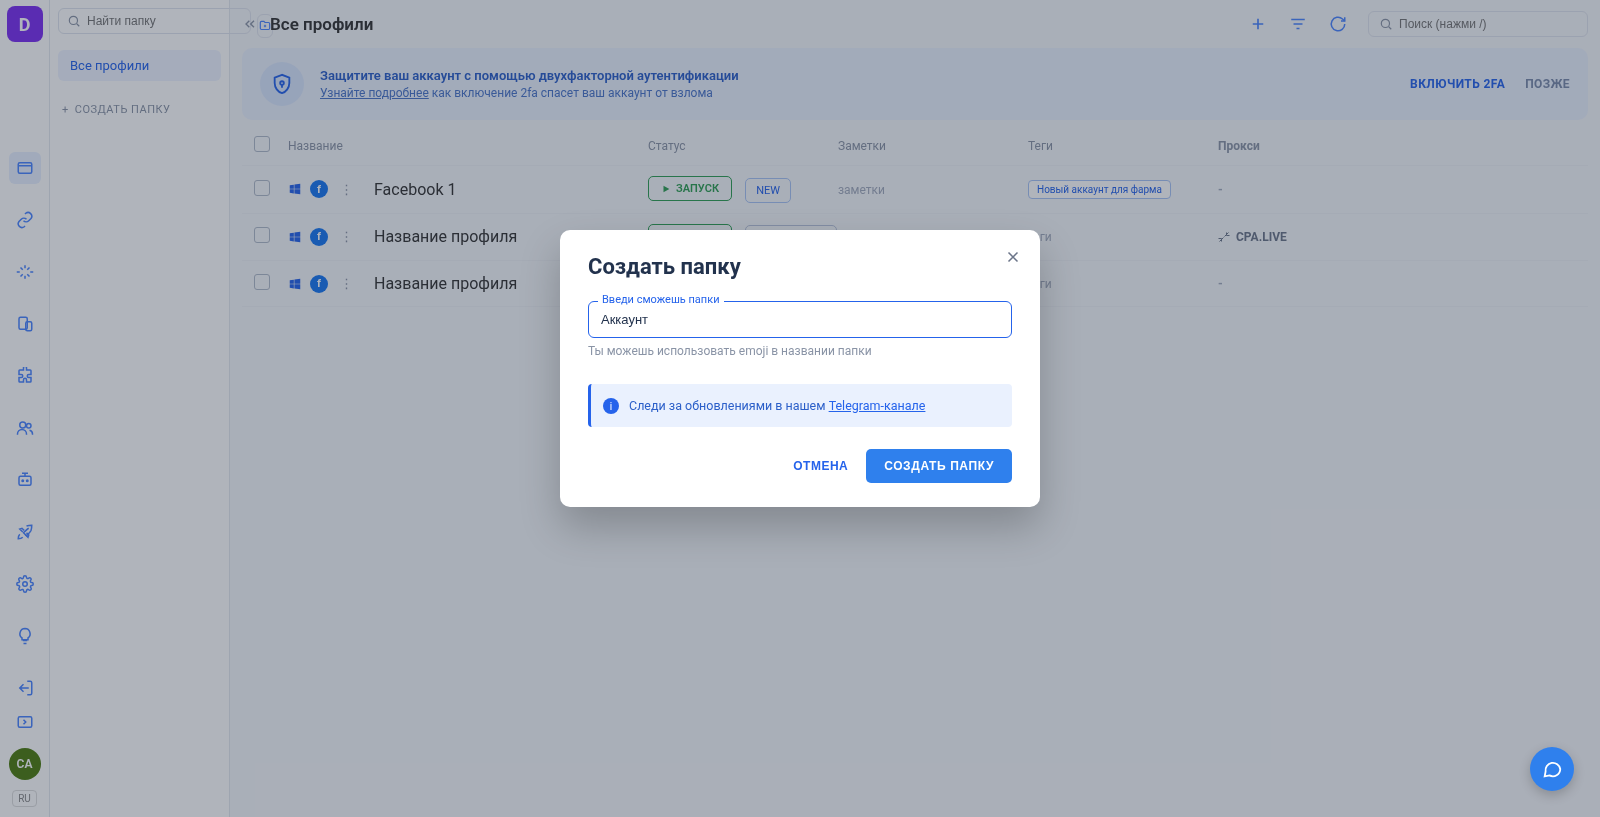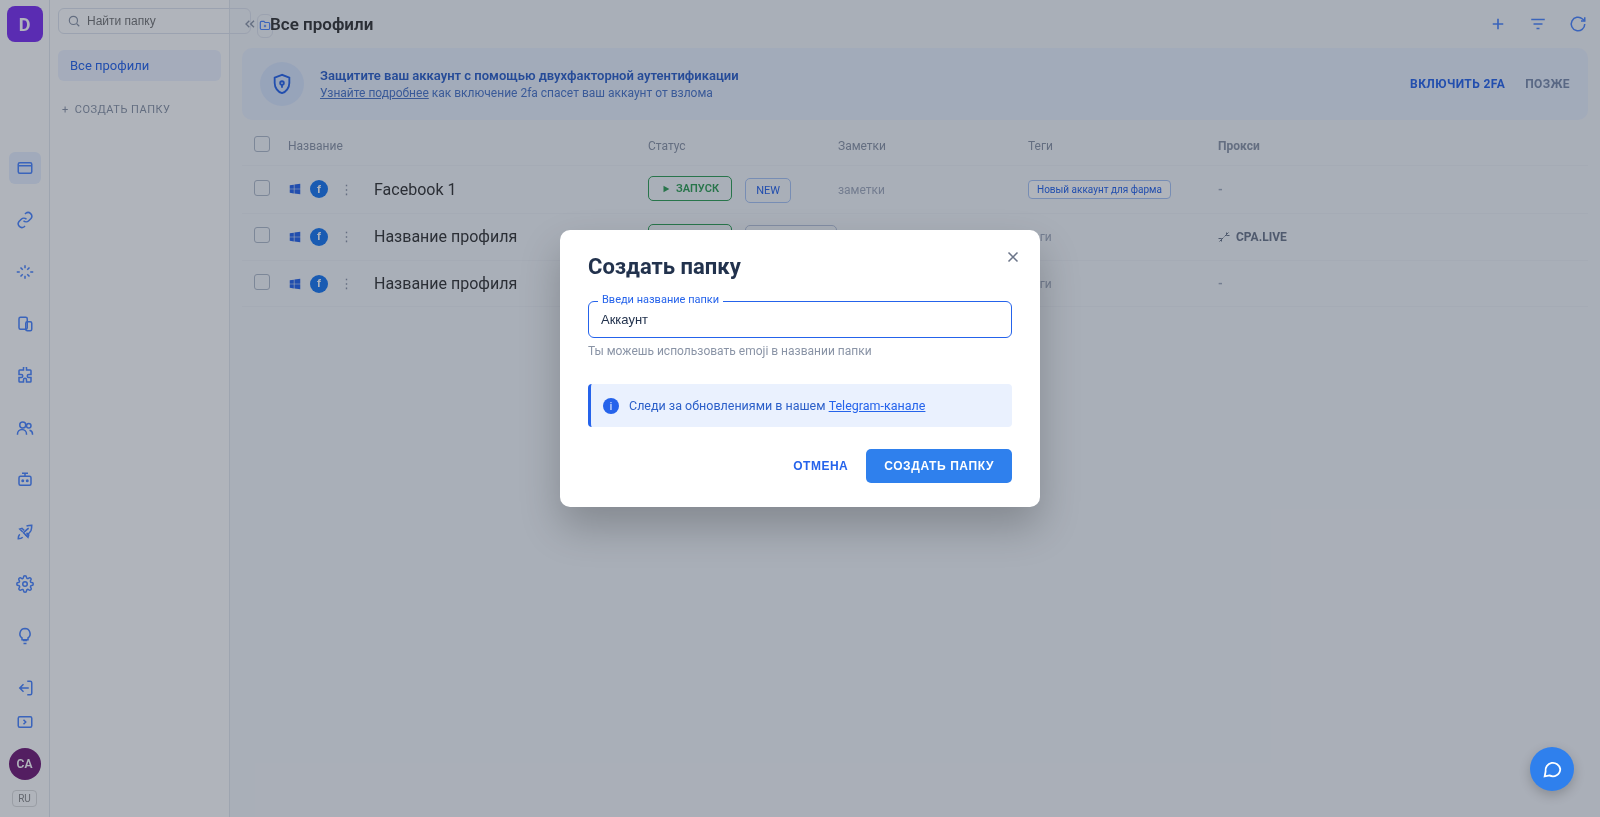--- a/index.html
+++ b/index.html
@@ -5,21 +5,21 @@
 * { box-sizing: border-box; margin: 0; padding: 0; }
 body { font-family: -apple-system, BlinkMacSystemFont, "Segoe UI", Roboto, Arial, sans-serif; background: #f5f7fa; font-size: 13px; color: #333; height: 817px; width: 1600px; overflow: hidden; position: relative; }
 
 
 .rail { position: absolute; left: 0; top: 0; width: 50px; height: 100%; background: #fff; border-right: 1px solid #e4e8ef; display: flex; flex-direction: column; align-items: center; padding-top: 0; }
 .rail-logo { width: 36px; height: 36px; border-radius: 8px; background: #7b2ff2; display: flex; align-items: center; justify-content: center; margin: 6px 0 110px; color: #fff; font-weight: 700; font-size: 18px; }
 .rail-icons { display: flex; flex-direction: column; gap: 20px; align-items: center; flex: 1; }
 .rail-icon { width: 32px; height: 32px; display: flex; align-items: center; justify-content: center; color: #4a84ff; border-radius: 6px; cursor: pointer; }
 .rail-icon.active { background: #e8f0ff; }
 .rail-bottom { margin-top: auto; margin-bottom: 10px; display: flex; flex-direction: column; align-items: center; gap: 10px; }
-.avatar { width: 32px; height: 32px; border-radius: 50%; background: #701a75; color: #fff; display: flex; align-items: center; justify-content: center; font-size: 12px; font-weight: 600; }
+.avatar { width: 32px; height: 32px; border-radius: 50%; background: #4d7c0f; color: #fff; display: flex; align-items: center; justify-content: center; font-size: 12px; font-weight: 600; }
 .lang-badge { font-size: 10px; color: #888; border: 1px solid #ddd; border-radius: 4px; padding: 2px 5px; }
 
 
 .sidebar { position: absolute; left: 50px; top: 0; width: 180px; height: 100%; background: #fff; border-right: 1px solid #e4e8ef; padding: 8px; }
 .search-folder { display: flex; align-items: center; gap: 6px; border: 1px solid #dfe4ee; border-radius: 6px; padding: 5px 8px; margin-bottom: 10px; color: #8a94a6; }
 .search-folder input { border: none; outline: none; flex: 1; font-size: 12px; color: #444; background: transparent; }
 .new-folder-btn { width: 24px; height: 24px; border: 1px solid #dfe4ee; border-radius: 6px; display: flex; align-items: center; justify-content: center; color: #4a84ff; margin-left: auto; }
 .sidebar-row { display: flex; gap: 6px; align-items: center; }
 .folder-item { color: #2563eb; font-size: 13px; padding: 8px 12px; border-radius: 6px; background: #eef3ff; cursor: pointer; margin-top: 6px; }
 .create-folder { margin-top: 14px; color: #8a94a6; font-size: 11px; letter-spacing: 0.5px; padding: 8px 4px; cursor: pointer; display: flex; align-items: center; gap: 6px; }
@@ -215,20 +215,27 @@
         <svg width="18" height="18" viewBox="0 0 24 24" fill="none" stroke="currentColor" stroke-width="2">
             <path d="M3 6h18M6 12h12M10 18h4"></path>
           </svg>
       </div>
       <div class="icon-btn">
         <svg width="18" height="18" viewBox="0 0 24 24" fill="none" stroke="currentColor" stroke-width="2">
             <path d="M21 12a9 9 0 1 1-3-6.7L21 8"></path>
             <path d="M21 3v5h-5"></path>
           </svg>
       </div>
+      <div class="search-main">
+        <svg width="14" height="14" viewBox="0 0 24 24" fill="none" stroke="currentColor" stroke-width="2">
+            <circle cx="11" cy="11" r="7"></circle>
+            <path d="m21 21-4.3-4.3"></path>
+          </svg>
+        <input style="margin-left: 6px;" placeholder="Поиск (нажми /)">
+      </div>
     </div>
   </div>
 
   <div class="banner">
     <div class="banner-icon">
       <svg width="22" height="22" viewBox="0 0 24 24" fill="none" stroke="currentColor" stroke-width="2">
           <path d="M12 2 4 5v6c0 5 3.4 9.6 8 11 4.6-1.4 8-6 8-11V5l-8-3z"></path>
           <circle cx="12" cy="11" r="2"></circle>
           <path d="M12 13v3"></path>
         </svg>
@@ -348,21 +355,21 @@
 
 <div class="modal-backdrop">
   <div class="modal">
     <div class="modal-close">
       <svg width="18" height="18" viewBox="0 0 24 24" fill="none" stroke="currentColor" stroke-width="2">
           <path d="M18 6 6 18M6 6l12 12"></path>
         </svg>
     </div>
     <div class="modal-title">Создать папку</div>
     <div class="field-wrap">
-      <div class="field-label">Введи название папки</div>
+      <div class="field-label">Введи сможешь папки</div>
       <input class="field-input" value="Аккаунт" style="">
     </div>
     <div class="field-help">Ты можешь использовать emoji в названии папки</div>
     <div class="info-box">
       <div class="info-icon">i</div>
       <div class="info-body">
         <div><span>Следи за обновлениями в нашем </span><a href="#">Telegram-канале</a></div>
       </div>
     </div>
     <div class="modal-actions">

